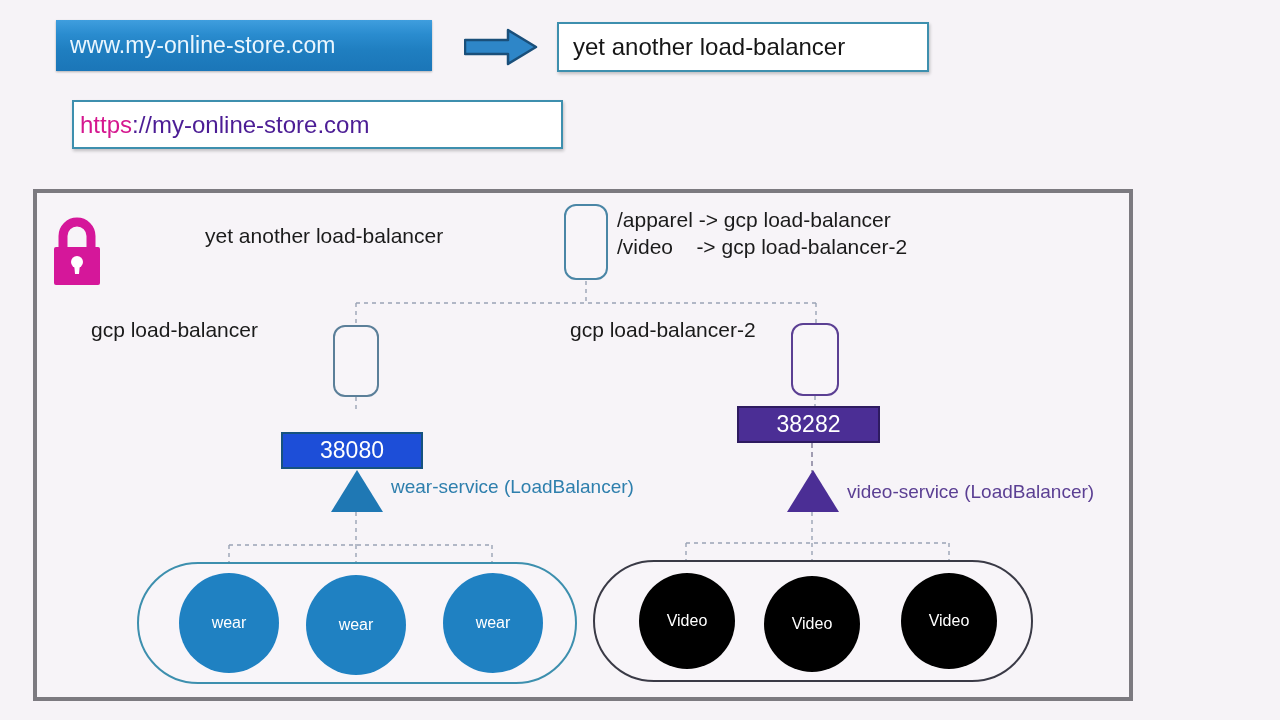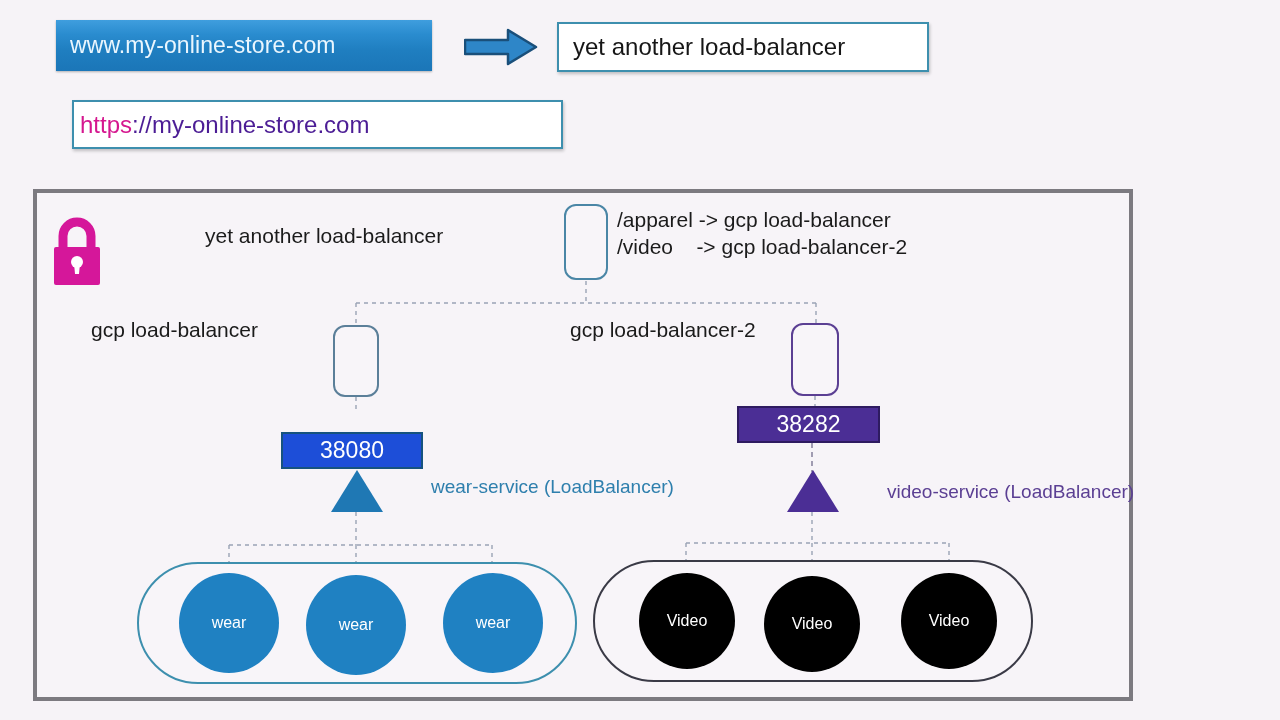--- a/index.html
+++ b/index.html
@@ -150,21 +150,20 @@
     left: 787px; top: 470px;
     border-left: 26px solid transparent;
     border-right: 26px solid transparent;
     border-bottom: 42px solid #4b2e95;
   }
 
   .svc-lbl {
     position: absolute;
     font-size: 19px;
     white-space: pre;
-    margin-left: 40px;
   }
   #svc-1 { left: 391px; top: 476px; color: #2e7fad; }
   #svc-2 { left: 847px; top: 481px; color: #5b3f93; }
 
   
   .pill {
     position: absolute;
     border-radius: 70px;
     box-sizing: border-box;
     background: #f8f5f9;

